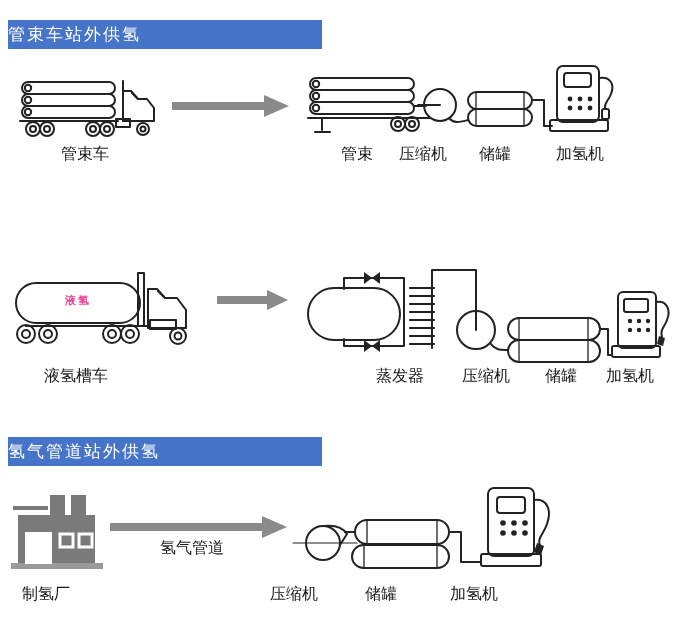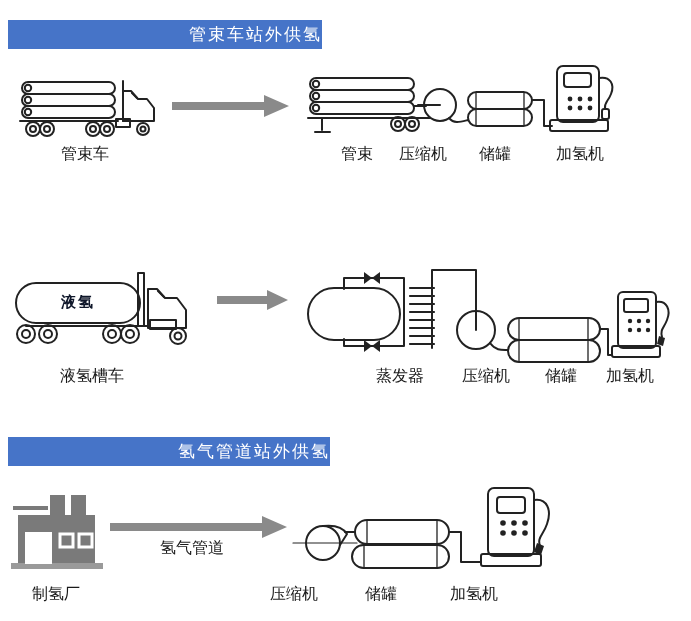--- a/index.html
+++ b/index.html
@@ -2,35 +2,35 @@
 <html><head>
 <meta charset="utf-8">
 <style>
   html,body{margin:0;padding:0;background:#fff;}
   .canvas{
     position:relative;width:691px;height:621px;background:#ffffff;overflow:hidden;
     font-family:"Liberation Sans","DejaVu Sans",sans-serif;color:#1a1a1a;
   }
   .banner{
     position:absolute;left:8px;width:314px;height:29px;background:#4674C8;
-    color:#ffffff;font-size:17px;letter-spacing:2px;line-height:29px;text-align:right;
+    color:#ffffff;font-size:17px;letter-spacing:2px;line-height:29px;text-align:left;
     white-space:nowrap;
   }
   .lbl{
     position:absolute;transform:translateX(-50%);font-size:16px;color:#1a1a1a;
     white-space:nowrap;text-align:center;
   }
   .icon{position:absolute;}
   .ln{stroke:#222;stroke-width:2;fill:none;stroke-linecap:round;stroke-linejoin:round;}
   .thin{stroke:#222;stroke-width:1.3;fill:none;}
   .dot{fill:#222;stroke:none;}
   .arrow{fill:#8A8A8A;stroke:none;}
   .tanker-text{
-    position:absolute;transform:translateX(-50%);font-size:15px;font-weight:700;
-    letter-spacing:2px;color:#0f172a;white-space:nowrap;
+    position:absolute;transform:translateX(-50%);font-size:11px;font-weight:700;
+    letter-spacing:2px;color:#ec4899;white-space:nowrap;
   }
 </style>
 </head>
 <body>
 
 <div class="canvas">
 
   <div class="banner" style="top:20px;">管束车站外供氢</div>
 
   <svg class="icon" style="left:10px;top:70px;" width="150" height="70" viewBox="0 0 150 70">
@@ -130,21 +130,21 @@
         <circle cx="122" cy="64" r="4"></circle>
       <rect x="130" y="3" width="6" height="53"></rect>
       <path d="M140,58 V19 H149 L157,28 H169 L178,40 V58 Z"></path>
       <path d="M150,21 L156,27"></path>
       <rect x="142" y="50" width="26" height="9"></rect>
       <circle cx="170" cy="66" r="8"></circle>
         <circle cx="170" cy="66" r="3.5"></circle>
     </g>
   </svg>
   <div class="tanker-text" style="left:78px;top:293px;">液氢</div>
-  <div class="lbl" style="left:92px;top:366px;">液氢槽车</div>
+  <div class="lbl" style="left:76px;top:366px;">液氢槽车</div>
 
   <svg class="icon" style="left:217px;top:289px;" width="72" height="22" viewBox="0 0 72 22">
     <polygon class="arrow" points="0,7 50,7 50,1 71,11 50,21 50,15 0,15"></polygon>
   </svg>
 
   <svg class="icon" style="left:300px;top:258px;" width="391" height="106" viewBox="0 0 391 106">
 
     <g class="ln">
       <rect x="8" y="30" width="92" height="52" rx="26"></rect>
       <path d="M44,31 V20 H104 V88 H44 V81"></path>
@@ -185,35 +185,35 @@
       <path d="M356,44 C367,42 371,52 367,62 C364,70 360,71 362,79"></path>
       <path class="dot" d="M359,78 l6,2 -2,8 -6,-2 z"></path>
     </g>
   </svg>
 
   <div class="lbl" style="left:400px;top:366px;text-align:right;">蒸发器</div>
   <div class="lbl" style="left:486px;top:366px;">压缩机</div>
   <div class="lbl" style="left:561px;top:366px;">储罐</div>
   <div class="lbl" style="left:630px;top:366px;">加氢机</div>
 
-  <div class="banner" style="top:437px;padding-left:8px;">氢气管道站外供氢</div>
+  <div class="banner" style="top:437px;">氢气管道站外供氢</div>
 
   <svg class="icon" style="left:10px;top:493px;" width="95" height="80" viewBox="0 0 95 80">
     <g fill="#7A7A7A" stroke="none">
       <rect x="40" y="2" width="15" height="24"></rect>
       <rect x="61" y="2" width="15" height="24"></rect>
       <rect x="8" y="22" width="77" height="49"></rect>
       <rect x="3" y="13" width="35" height="4"></rect>
       <rect x="1" y="70" width="92" height="6" fill="#9A9A9A"></rect>
       <rect x="15" y="39" width="27" height="32" fill="#ffffff"></rect>
       <rect x="50" y="41" width="13" height="13" fill="none" stroke="#ffffff" stroke-width="3"></rect>
       <rect x="69" y="41" width="13" height="13" fill="none" stroke="#ffffff" stroke-width="3"></rect>
     </g>
   </svg>
-  <div class="lbl" style="left:56px;top:584px;">制氢厂</div>
+  <div class="lbl" style="left:46px;top:584px;">制氢厂</div>
 
   <svg class="icon" style="left:110px;top:515px;" width="178" height="24" viewBox="0 0 178 24">
     <polygon class="arrow" points="0,8 152,8 152,1 177,12 152,23 152,16 0,16"></polygon>
   </svg>
   <div class="lbl" style="left:192px;top:538px;">氢气管道</div>
 
   <svg class="icon" style="left:285px;top:480px;" width="300" height="92" viewBox="0 0 300 92">
 
     <g class="ln">
       <path d="M8,63 H72" stroke-width="1.2"></path>

